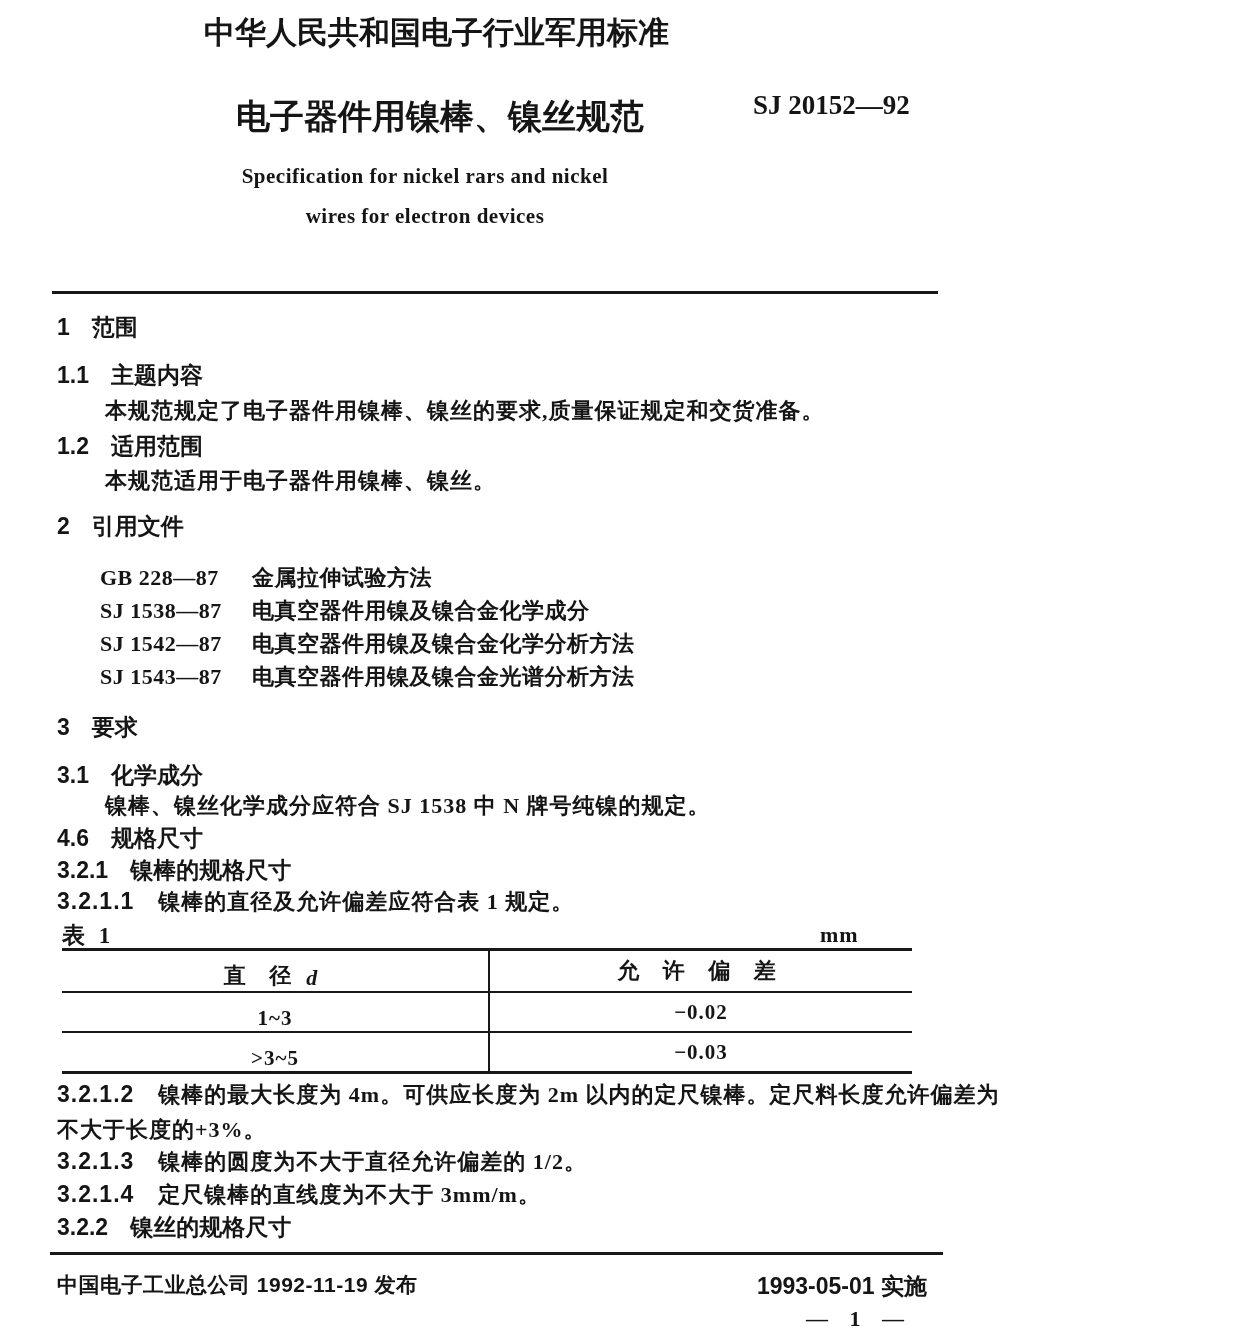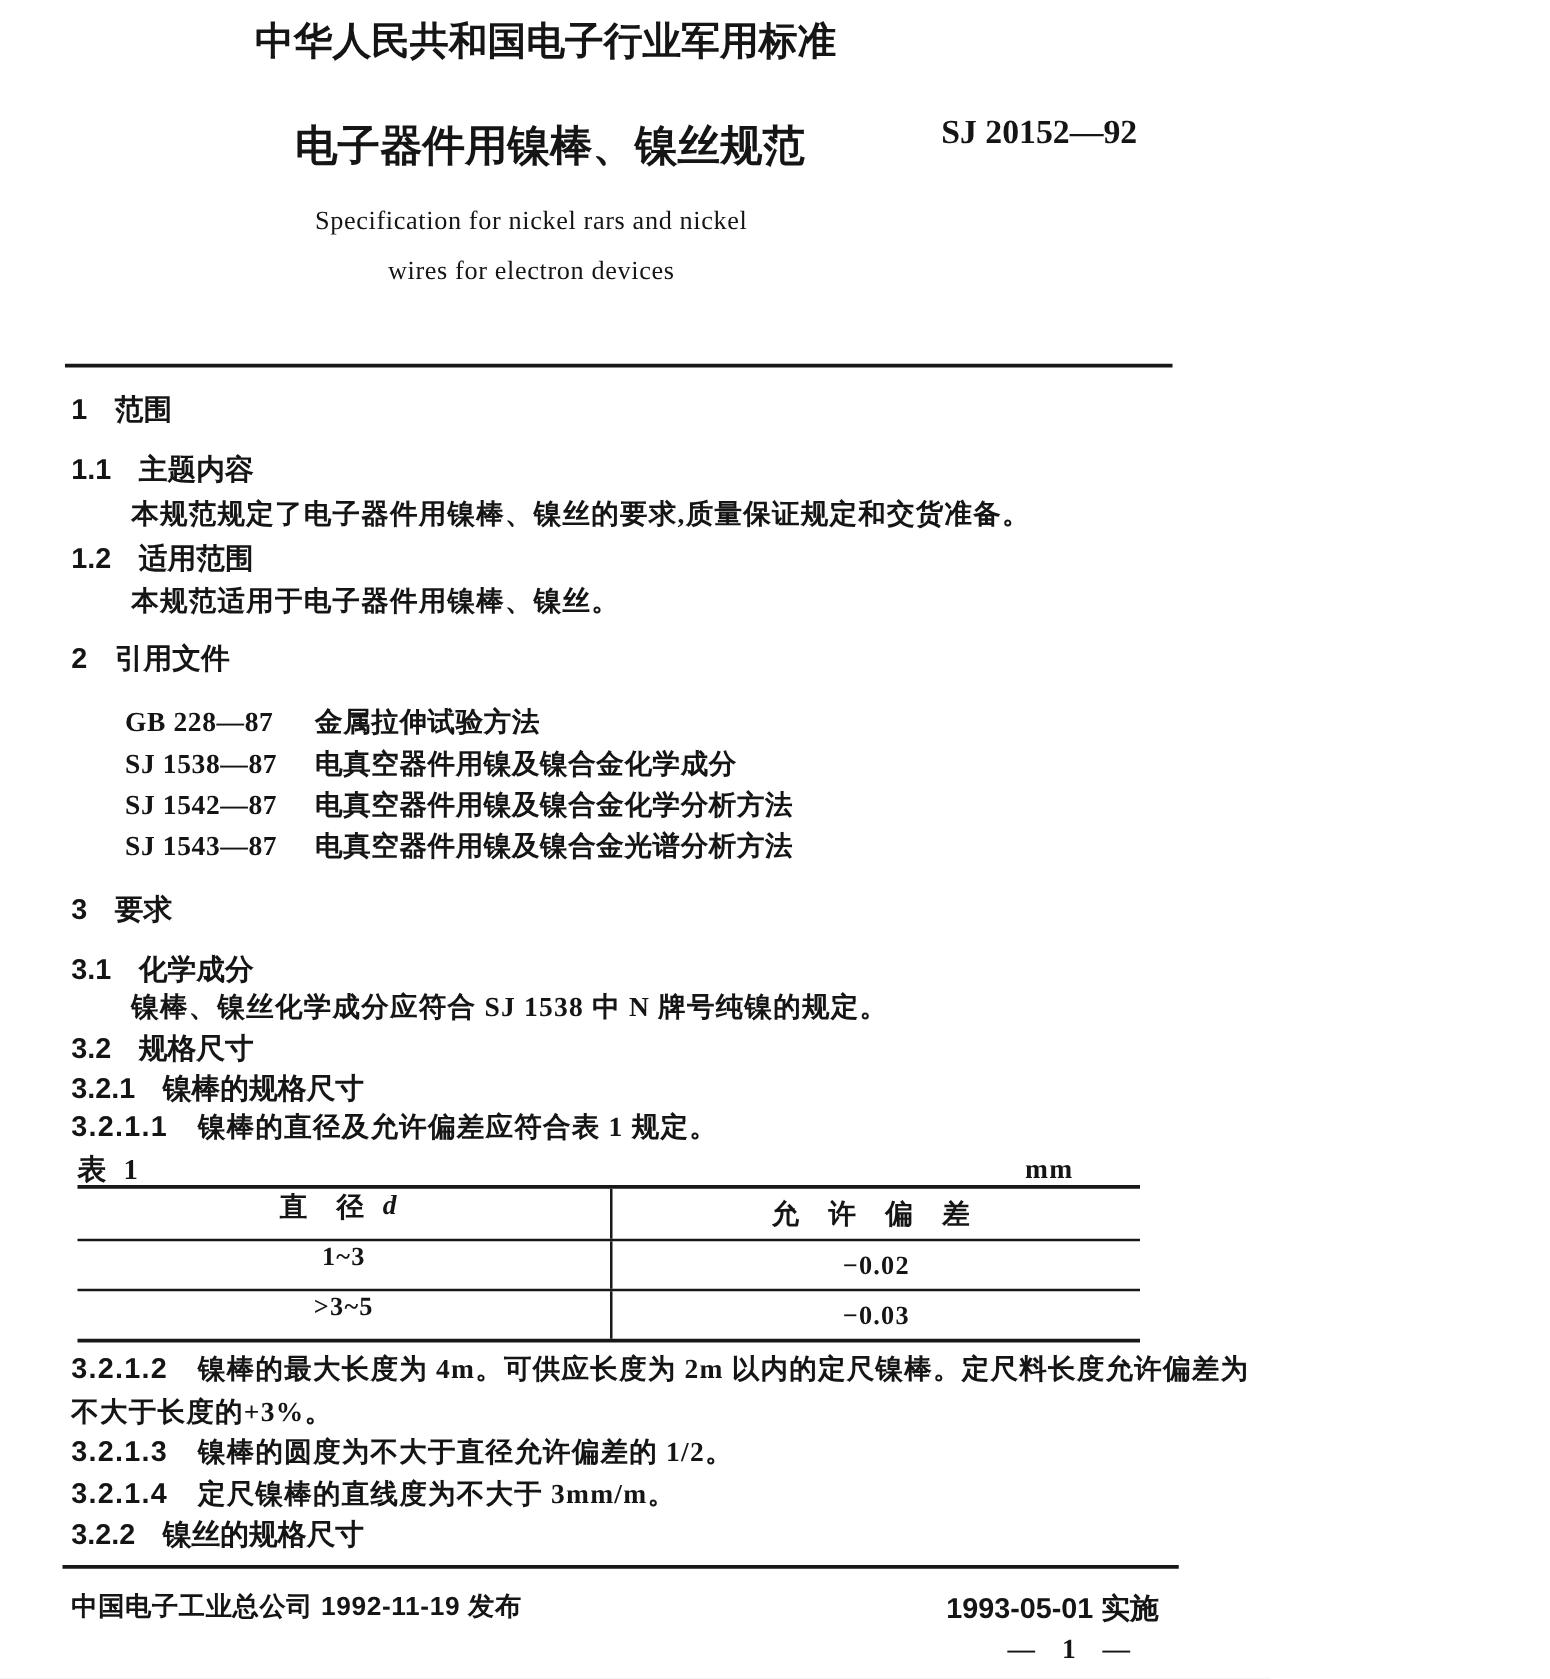--- a/index.html
+++ b/index.html
@@ -23,21 +23,21 @@
     font-family:"Liberation Sans","DejaVu Sans",sans-serif;
     font-weight:900;font-size:34px;white-space:nowrap;
   }
   .std-no{
     left:753px;top:90px;
     font-weight:700;font-size:27px;white-space:nowrap;
     font-family:"Liberation Serif","DejaVu Serif",serif;
   }
   .en-line{
     left:0;width:850px;text-align:center;
-    font-weight:400;font-size:21px;letter-spacing:0.5px;
+    font-weight:700;font-size:21px;letter-spacing:0.5px;
   }
   .en1{top:164px;}
   .en2{top:204px;}
   .rule{background:#181818;height:3px;}
   .rule-top{left:52px;top:291px;width:886px;}
   
   .h-num{
     font-family:"Liberation Sans","DejaVu Sans",sans-serif;
     font-weight:800;
   }
@@ -61,21 +61,21 @@
     left:820px;top:922px;font-size:22px;font-weight:700;letter-spacing:1px;
   }
   .tbl{
     left:62px;top:948px;width:850px;
     border-top:3px solid #181818;border-bottom:3px solid #181818;
   }
   .trow{display:flex;align-items:center;height:38px;border-bottom:2px solid #181818;}
   .trow.head{height:40px;}
   .trow.last{border-bottom:none;}
   .tc1{width:426px;border-right:2px solid #181818;text-align:center;align-self:stretch;
-       display:flex;align-items:flex-start;justify-content:center;}
+       display:flex;align-items:flex-end;justify-content:center;}
   .tc2{flex:1;text-align:center;}
   .tcell{font-size:22px;font-weight:700;}
   .trow.head .tcell{letter-spacing:9px;}
   .trow .sym{font-style:italic;letter-spacing:2px;margin-left:6px;font-family:"Liberation Serif",serif;}
   .tval{font-size:21px;font-weight:600;letter-spacing:1px;}
   
   .rule-footer{left:50px;top:1252px;width:893px;}
   .footer-left{
     left:57px;top:1271px;font-size:21px;font-weight:800;white-space:nowrap;
     font-family:"Liberation Sans","DejaVu Sans",sans-serif;letter-spacing:0.5px;
@@ -140,21 +140,21 @@
   <div class="abs heading" style="left:57px;top:712px;">
     <span class="h-num">3</span><span class="gap"></span><span>要求</span>
   </div>
 
   <div class="abs heading" style="left:57px;top:760px;">
     <span class="h-num">3.1</span><span class="gap"></span><span>化学成分</span>
   </div>
   <div class="abs para" style="left:105px;top:791px;">镍棒、镍丝化学成分应符合 SJ 1538 中 N 牌号纯镍的规定。</div>
 
   <div class="abs heading" style="left:57px;top:823px;">
-    <span class="h-num">3.2</span><span class="gap"></span><span>规格尺寸</span>
+    <span class="h-num">4.6</span><span class="gap"></span><span>规格尺寸</span>
   </div>
 
   <div class="abs heading" style="left:57px;top:855px;">
     <span class="h-num">3.2.1</span><span class="gap"></span><span>镍棒的规格尺寸</span>
   </div>
 
   <div class="abs para pnum-line" style="left:57px;top:887px;">
     <span class="h-num">3.2.1.1</span><span>镍棒的直径及允许偏差应符合表 1 规定。</span>
   </div>
 

